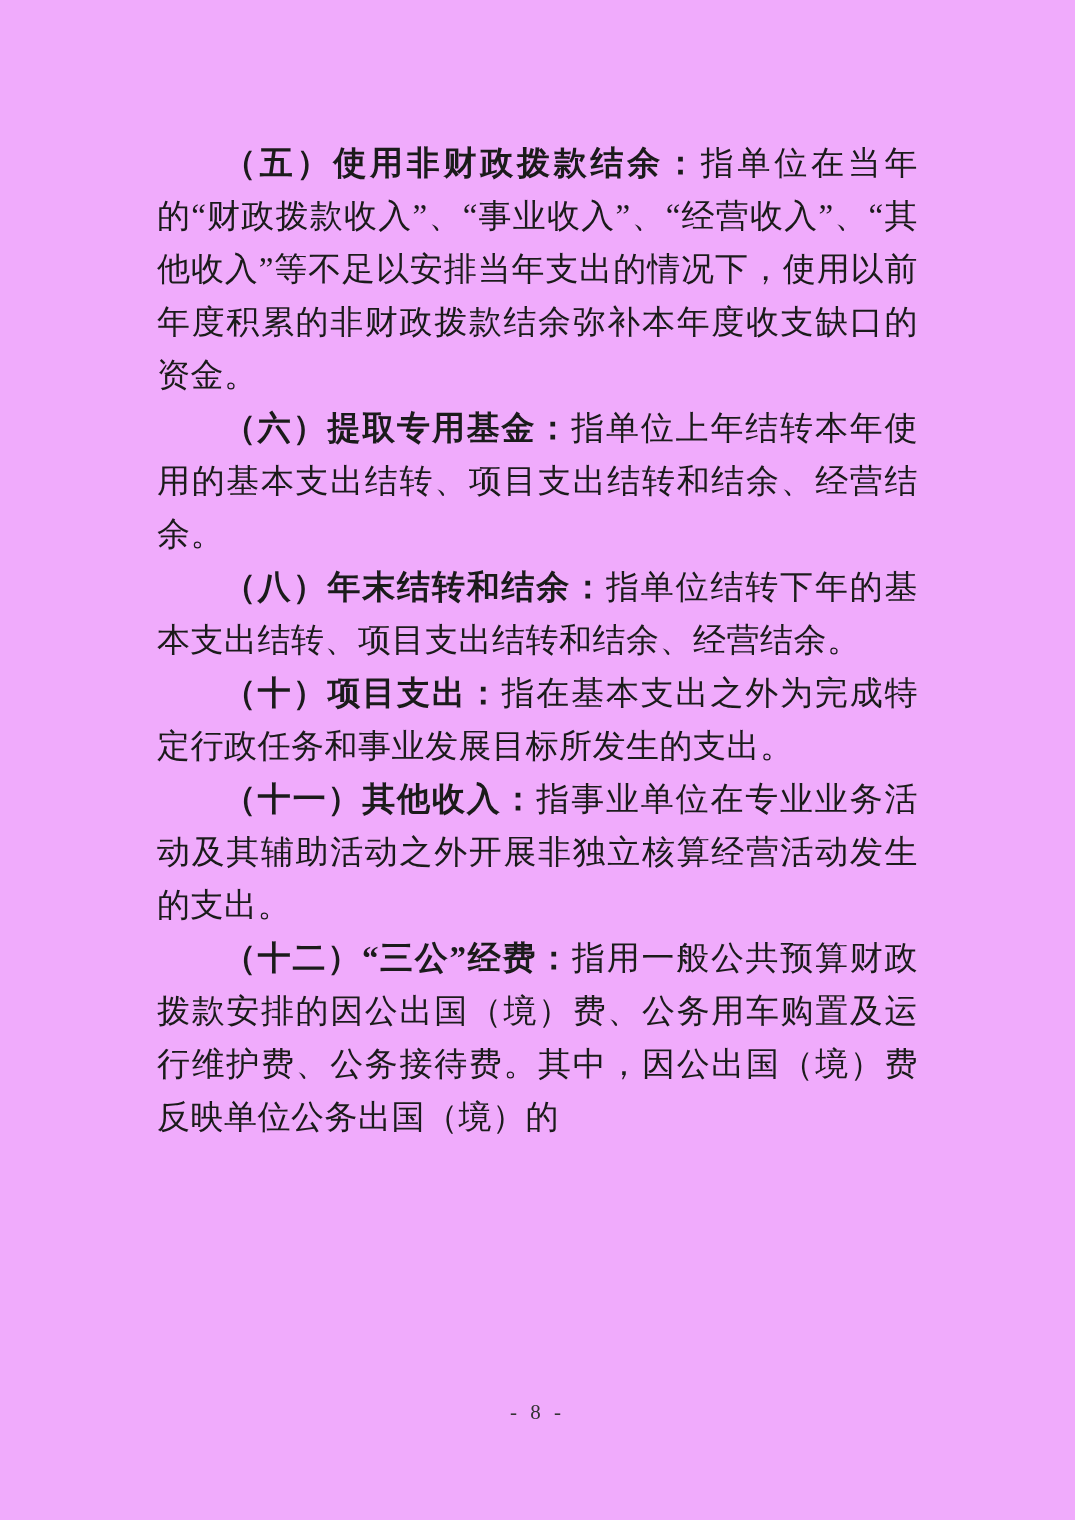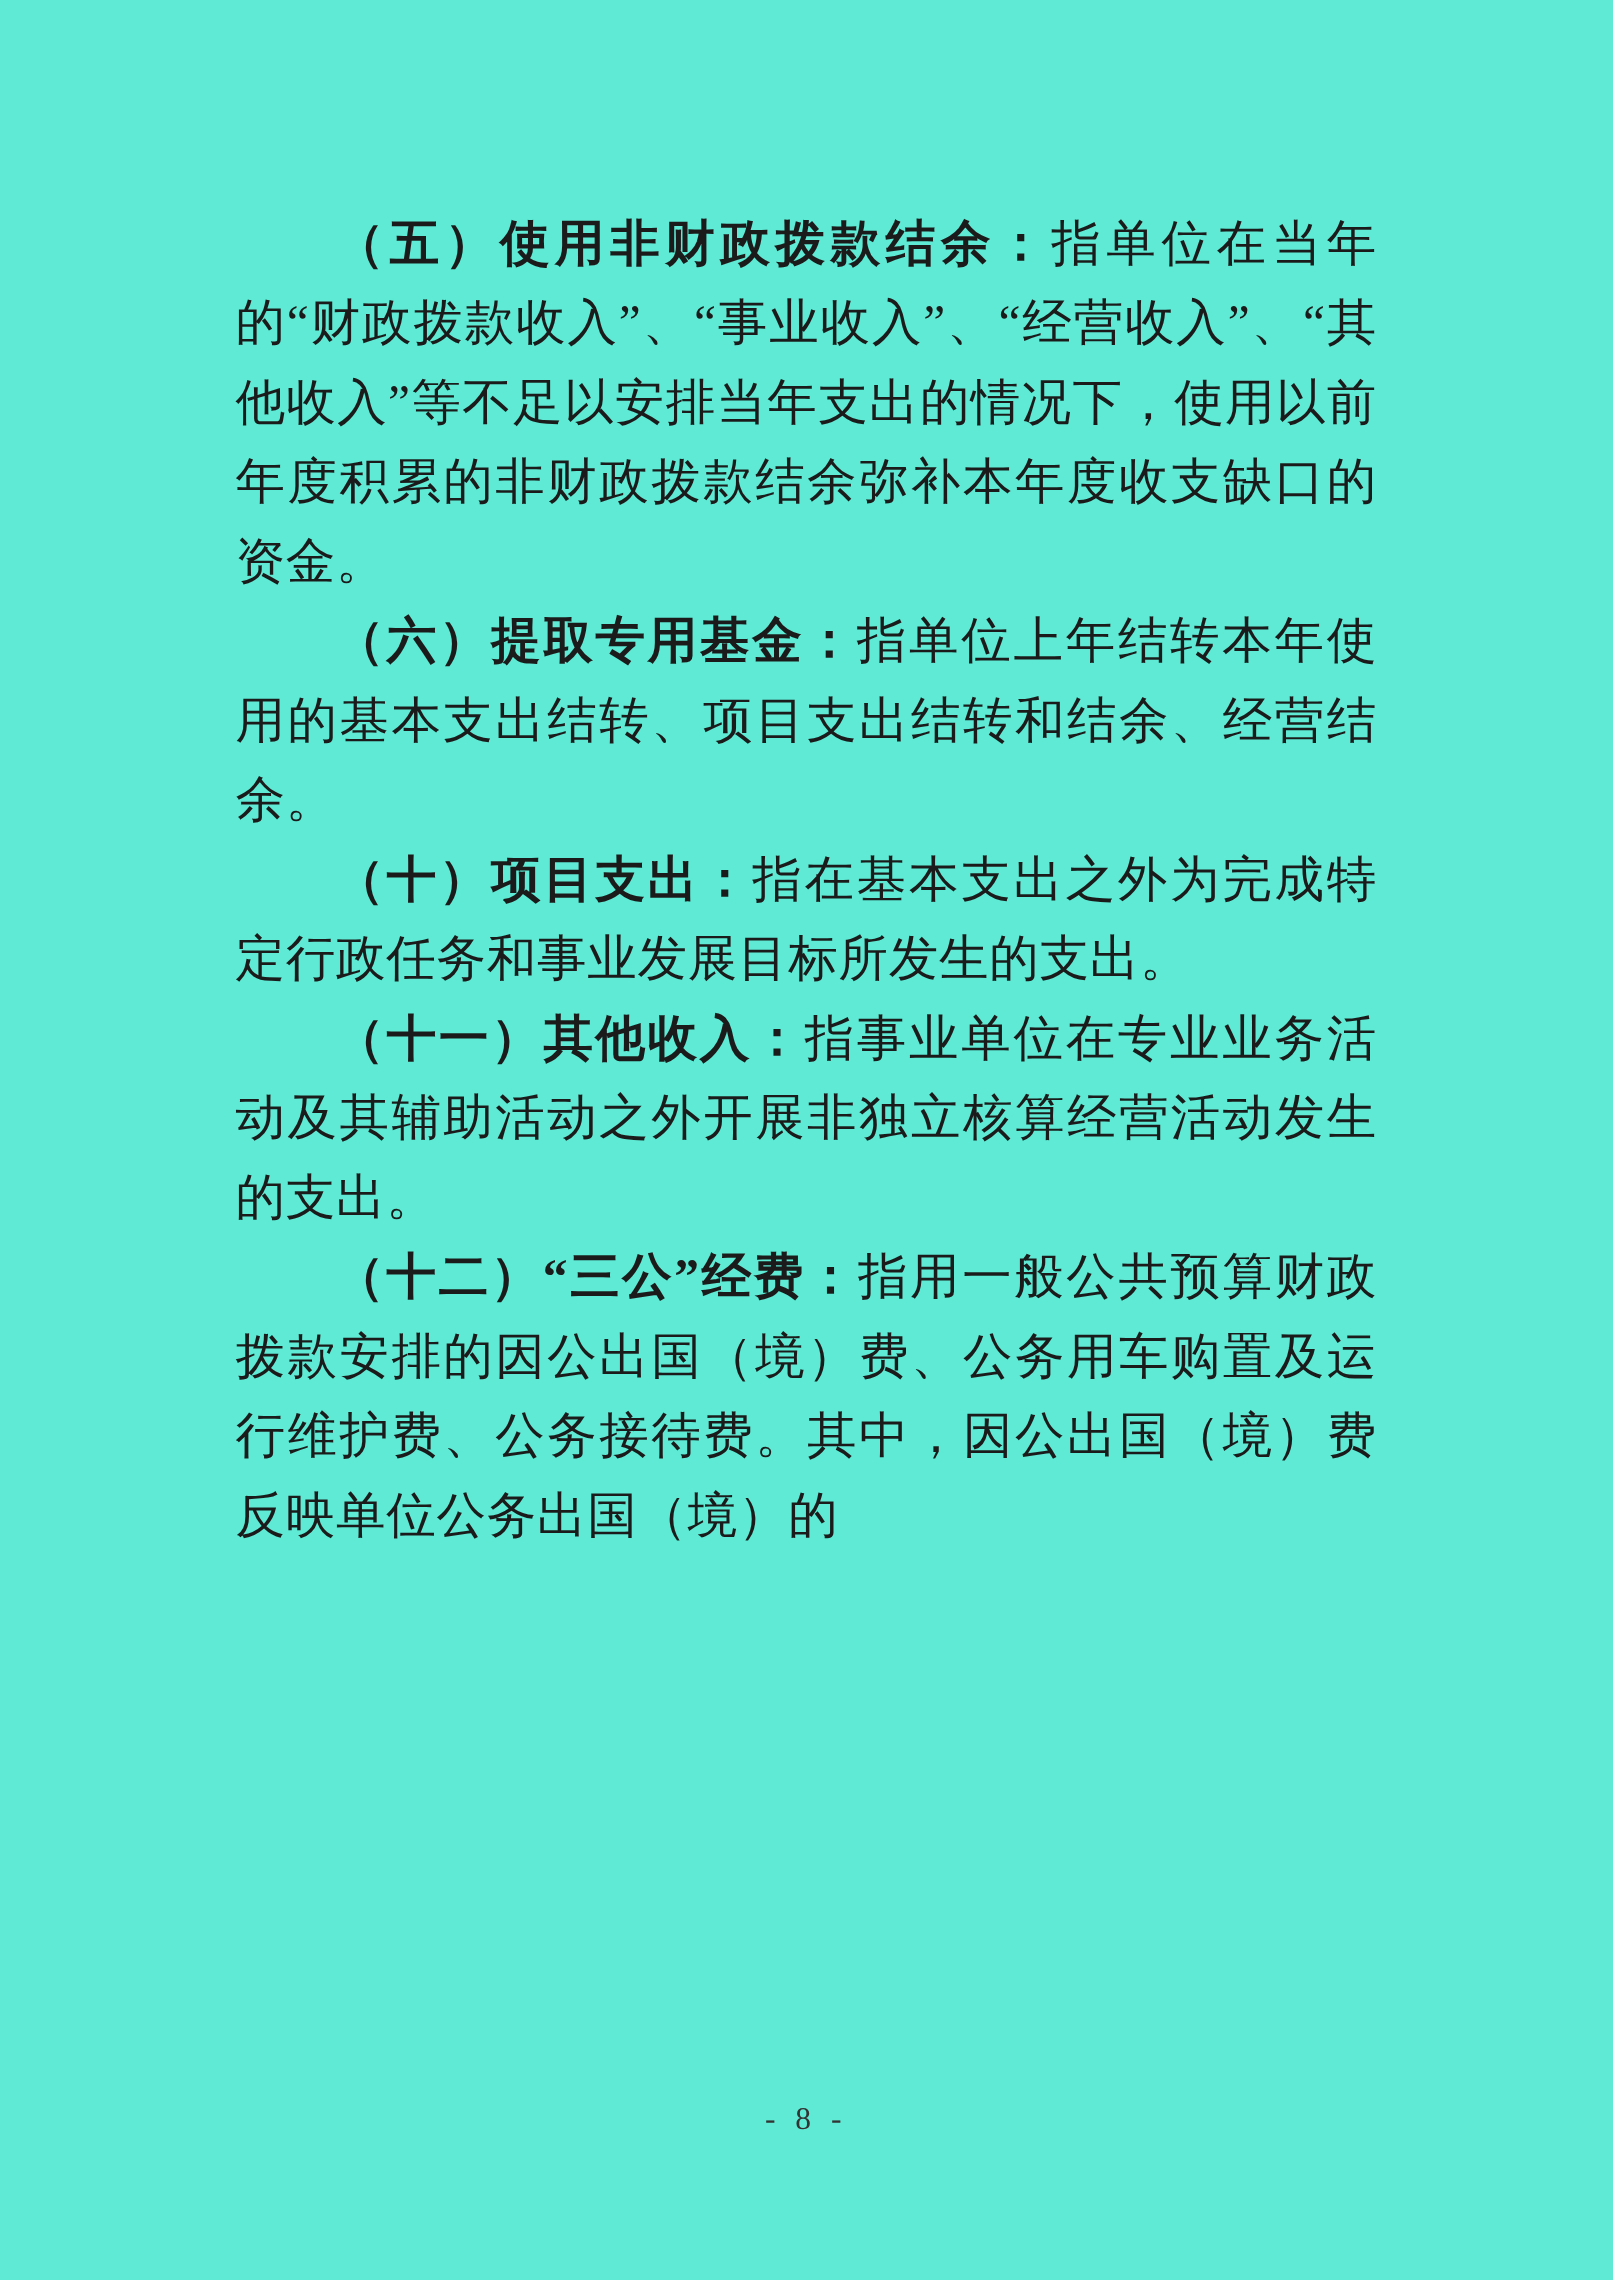--- a/index.html
+++ b/index.html
@@ -14,21 +14,21 @@
     font-family: "Liberation Serif", "DejaVu Serif", serif;
     color: #1b1b1b;
     overflow: hidden;
   }
   .page {
     position: absolute;
     left: 0;
     top: 0;
     width: 1075px;
     height: 1520px;
-    background: #5eead4;
+    background: #f0abfc;
   }
   .content {
     position: absolute;
     left: 157px;
     top: 137px;
     width: 761px;
   }
   .para {
     margin: 0;
     font-size: 33px;
@@ -53,18 +53,19 @@
     letter-spacing: 4px;
   }
 </style>
 </head>
 <body>
 
 <div class="page">
   <div class="content">
     <p class="para"><b class="head">（五）使用非财政拨款结余：</b><span class="body-text">指单位在当年的“财政拨款收入”、“事业收入”、“经营收入”、“其他收入”等不足以安排当年支出的情况下，使用以前年度积累的非财政拨款结余弥补本年度收支缺口的资金。</span></p>
     <p class="para"><b class="head">（六）提取专用基金：</b><span class="body-text">指单位上年结转本年使用的基本支出结转、项目支出结转和结余、经营结余。</span></p>
+    <p class="para"><b class="head">（八）年末结转和结余：</b><span class="body-text">指单位结转下年的基本支出结转、项目支出结转和结余、经营结余。</span></p>
     <p class="para"><b class="head">（十）项目支出：</b><span class="body-text">指在基本支出之外为完成特定行政任务和事业发展目标所发生的支出。</span></p>
     <p class="para"><b class="head">（十一）其他收入：</b><span class="body-text">指事业单位在专业业务活动及其辅助活动之外开展非独立核算经营活动发生的支出。</span></p>
     <p class="para"><b class="head">（十二）“三公”经费：</b><span class="body-text">指用一般公共预算财政拨款安排的因公出国（境）费、公务用车购置及运行维护费、公务接待费。其中，因公出国（境）费反映单位公务出国（境）的</span></p>
   </div>
   <div class="footer">- 8 -</div>
 </div>
 
 </body></html>

